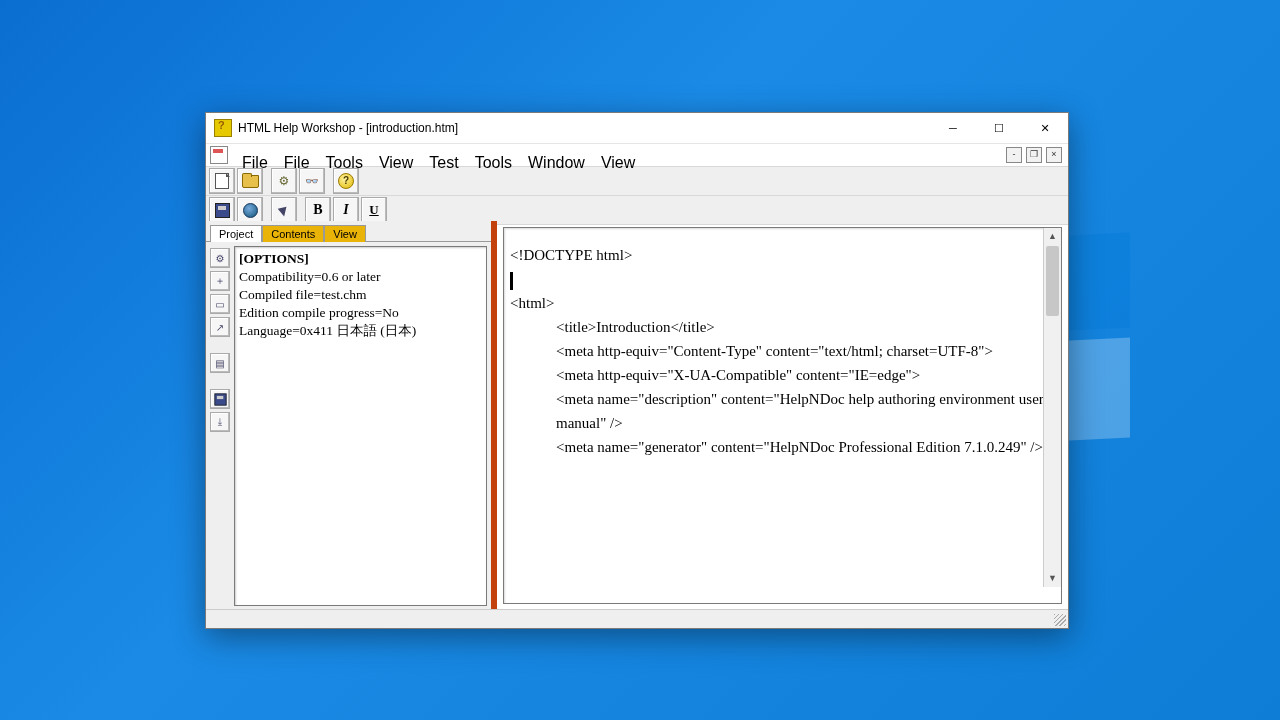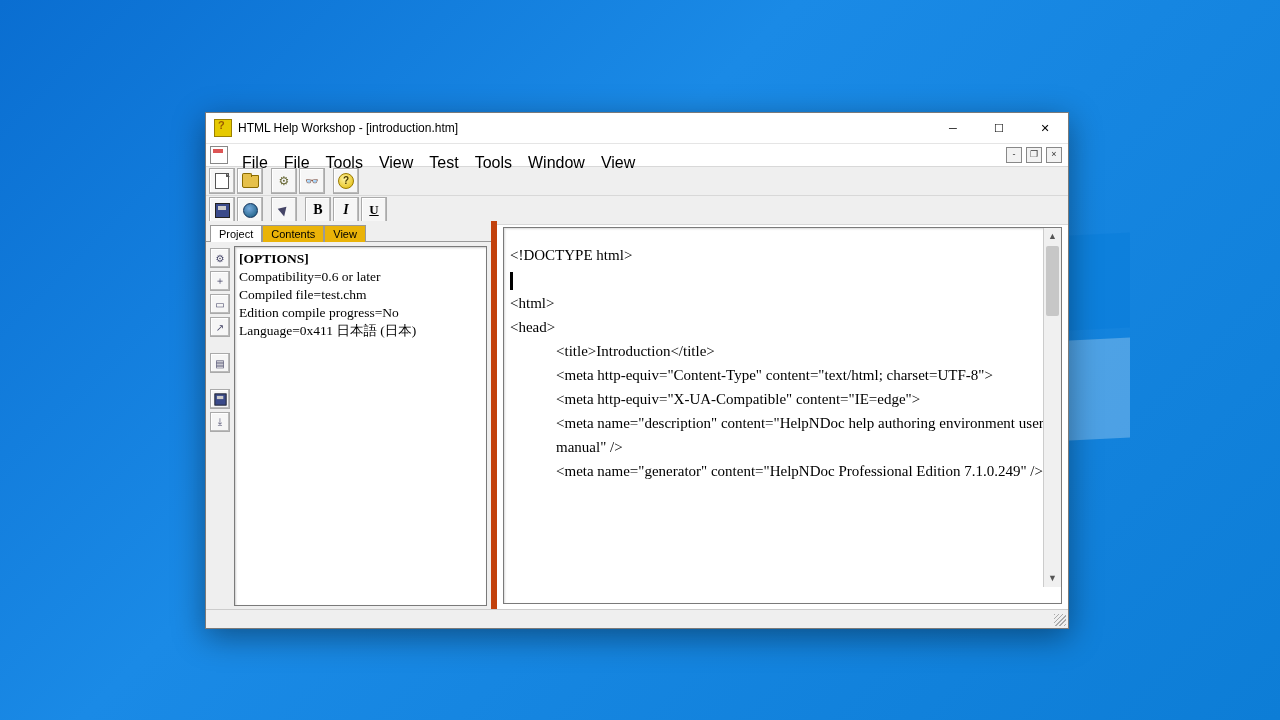--- a/index.html
+++ b/index.html
@@ -200,21 +200,20 @@
           </div>
         </div>
       </div>
 
       <div class="editor-wrap">
         <div class="editor">
           <div class="line">&lt;!DOCTYPE html&gt;</div>
           <div class="line"><span class="caret"></span></div>
           <div class="line">&lt;html&gt;</div>
           <div class="line"></div>
-          <div class="line">&lt;head&gt;</div>
           <div class="line ind">&lt;title&gt;Introduction&lt;/title&gt;</div>
           <div class="line ind">&lt;meta http-equiv="Content-Type" content="text/html; charset=UTF-8"&gt;</div>
           <div class="line ind">&lt;meta http-equiv="X-UA-Compatible" content="IE=edge"&gt;</div>
           <div class="line ind">&lt;meta name="description" content="HelpNDoc help authoring environment user manual" /&gt;</div>
           <div class="line ind">&lt;meta name="generator" content="HelpNDoc Professional Edition 7.1.0.249" /&gt;</div>
 
           <div class="vscroll">
             <div class="up">▲</div>
             <div class="thumb"></div>
             <div class="dn">▼</div>

